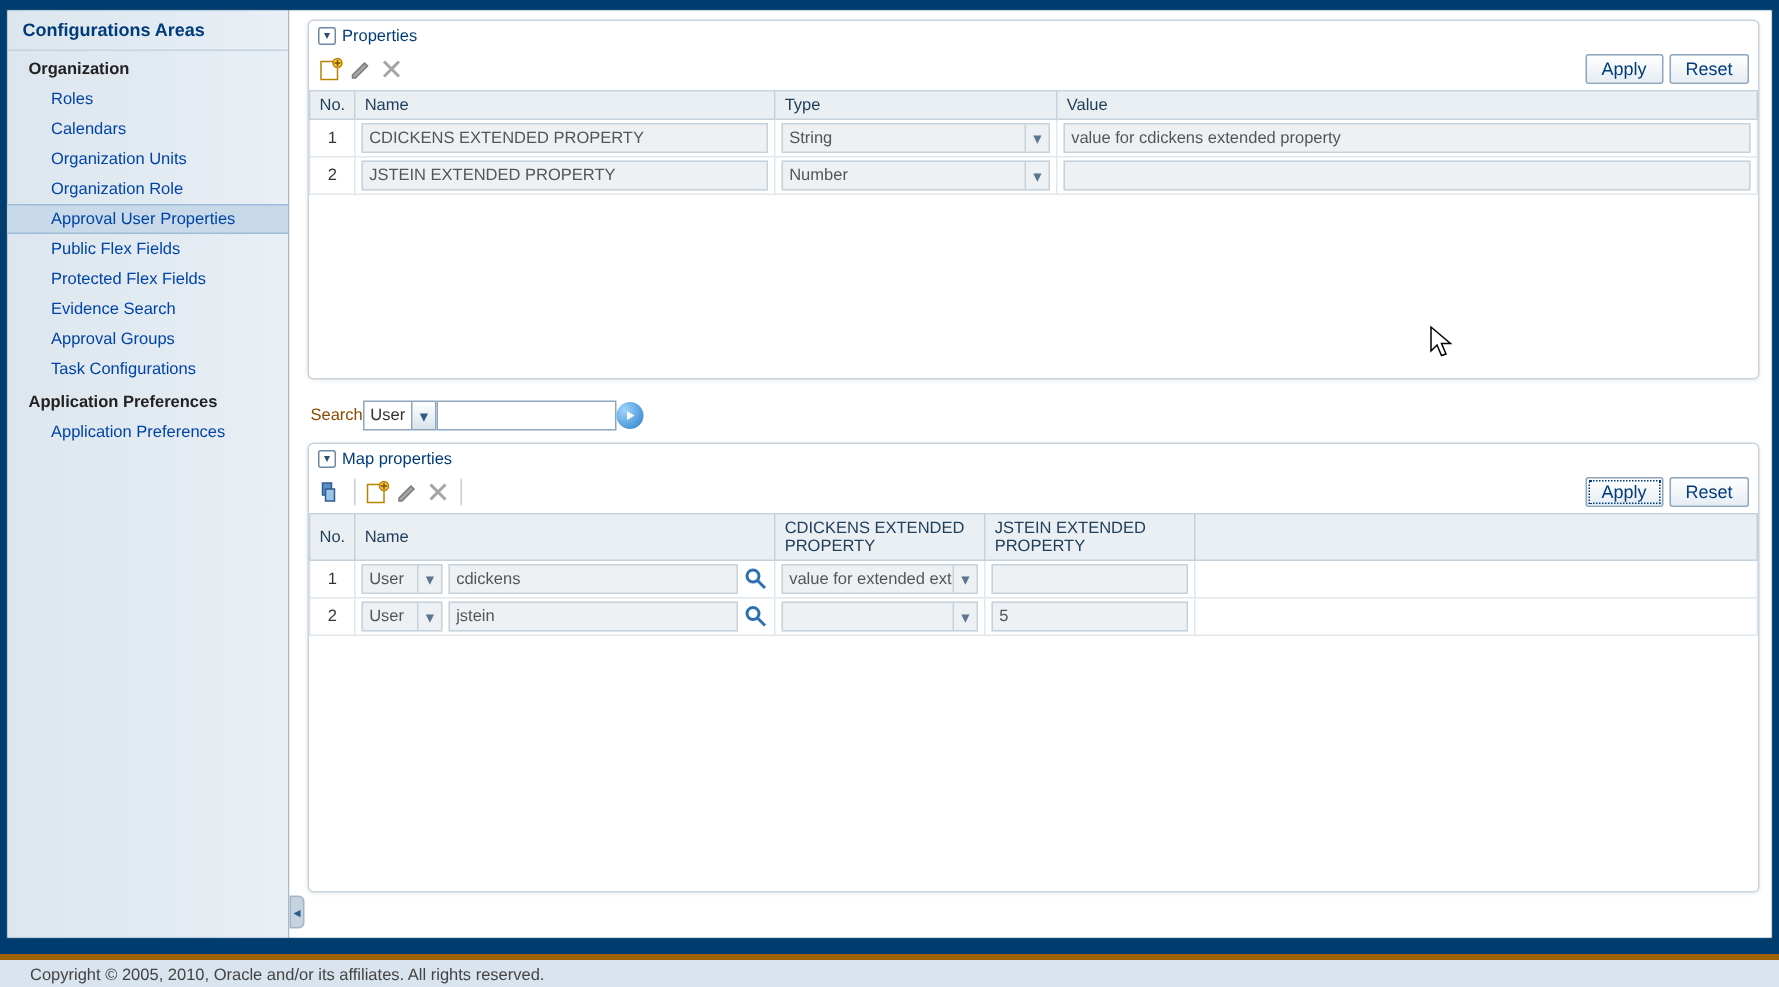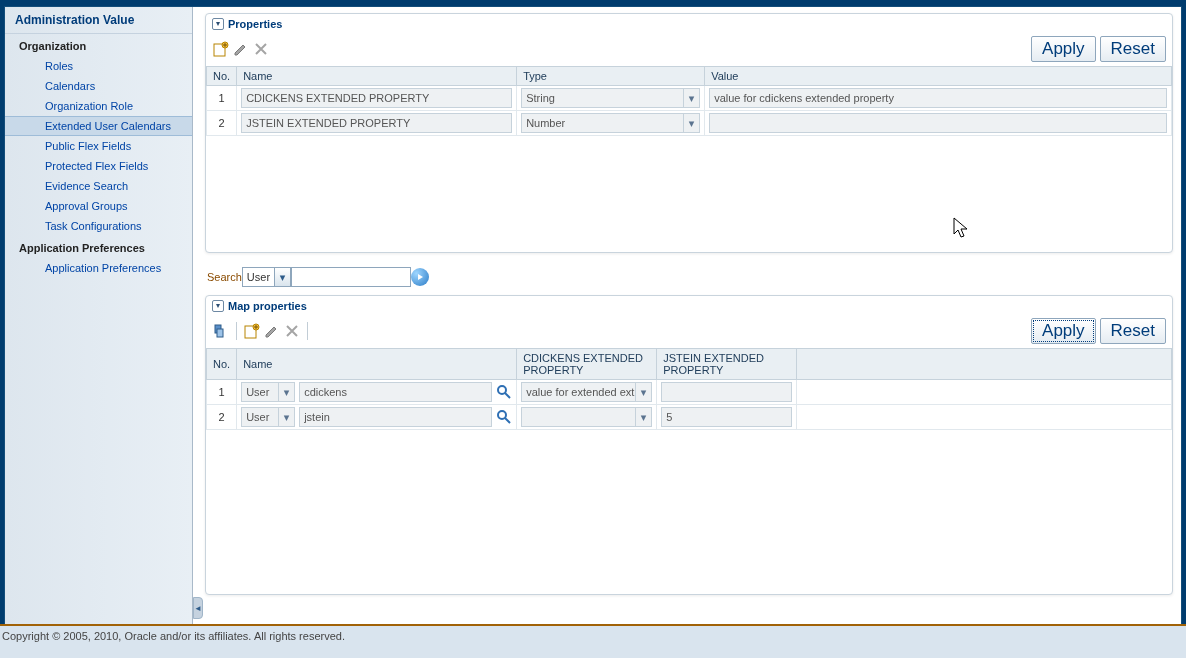--- a/index.html
+++ b/index.html
@@ -1,31 +1,31 @@
 <!DOCTYPE html>
 <html><head>
 <meta charset="utf-8">
 <style>
 *{box-sizing:border-box;margin:0;padding:0;}
 body{font-family:Tahoma,Arial,sans-serif;font-size:11px;color:#333;background:#003c6e;overflow:hidden;width:1186px;height:658px;}
 .app-frame{position:absolute;top:6px;left:4px;right:4px;bottom:32px;background:#fff;border:1px solid #134d7a;display:flex;}
 .sidebar{width:188px;background:linear-gradient(to right,#dde6ee,#e8eff5);border-right:1px solid #a9b9c9;padding:0;}
 .sidebar-title{font-weight:bold;color:#003c7a;font-size:12px;padding:6px 10px 6px 10px;border-bottom:1px solid #c5d2df;}
 .side-cat{font-weight:bold;color:#222;padding:6px 22px 4px 14px;}
-.side-link{color:#0044a6;padding:4px 8px 4px 40px;cursor:pointer;}
+.side-link{color:#0044a6;padding:4px 8px 4px 29px;cursor:pointer;}
 .side-link.active{background:#c8d9e9;border:1px solid #9ebcd8;border-left:none;border-right:none;padding-top:3px;padding-bottom:3px;}
 .main{flex:1;padding:6px 8px 8px 12px;background:#fff;overflow:hidden;}
 .panel{border:1px solid #c9d4dd;border-radius:4px;background:#fff;box-shadow:0 1px 3px rgba(0,0,0,0.08);margin-bottom:10px;}
 .panel-head{display:flex;align-items:center;gap:4px;padding:4px 6px 2px 6px;}
 .disclosure{width:12px;height:12px;display:inline-block;border:1px solid #6d88a3;border-radius:2px;font-size:8px;line-height:10px;text-align:center;color:#2c4e73;background:#fff;}
-.panel-title{font-weight:bold;color:#003c7a;font-size:11px;text-align:center;}
+.panel-title{font-weight:normal;color:#003c7a;font-size:11px;text-align:center;}
 .toolbar{display:flex;align-items:center;gap:2px;padding:4px 6px;}
 .tool-icon{width:18px;height:18px;display:inline-flex;align-items:center;justify-content:center;cursor:pointer;}
 .tool-icon svg{width:16px;height:16px;}
-.btn{background:linear-gradient(to bottom,#fff,#e5ecf2);border:1px solid #8ea6bc;border-radius:2px;padding:2px 10px;font-size:17px;color:#003c7a;cursor:pointer;}
+.btn{background:linear-gradient(to bottom,#fff,#e5ecf2);border:1px solid #8ea6bc;border-radius:2px;padding:2px 10px;font-size:12px;color:#003c7a;cursor:pointer;}
 .btn.dotted{outline:1px dotted #003c7a;outline-offset:-3px;}
 .top-actions{margin-left:auto;display:flex;gap:4px;}
 .grid{width:100%;border-collapse:collapse;}
 .grid th{background:#e9eff3;border:1px solid #c6d2db;text-align:left;font-weight:normal;color:#213e5b;padding:3px 6px;font-size:11px;}
 .grid td{border:1px solid #e1e8ed;padding:2px 4px;}
 .grid td.no{text-align:center;color:#333;width:28px;}
 .ro-input{width:100%;background:#eef1f3;border:1px solid #c6d2db;padding:2px 4px;color:#555;height:20px;display:flex;align-items:center;font-size:11px;}
 .ro-select{display:flex;align-items:center;justify-content:space-between;background:#eef1f3;border:1px solid #c6d2db;height:20px;padding:0 0 0 4px;color:#555;font-size:11px;}
 .sel-arrow{width:16px;height:18px;border-left:1px solid #c6d2db;display:flex;align-items:center;justify-content:center;color:#5b7490;}
 .search-row{display:flex;align-items:center;gap:0;padding:4px 0 8px 2px;}
@@ -33,36 +33,37 @@
 .search-sel{display:flex;align-items:center;border:1px solid #8ea6bc;background:#fff;height:20px;}
 .search-sel .txt{padding:0 4px;}
 .search-sel .arr{width:16px;height:18px;background:linear-gradient(to bottom,#fff,#d9e4ed);border-left:1px solid #8ea6bc;display:flex;align-items:center;justify-content:center;color:#2e5c8a;}
 .search-input{width:120px;height:20px;border:1px solid #8ea6bc;background:#fff;padding:0 4px;font-size:11px;}
 .go-ball{width:18px;height:18px;border-radius:50%;background:radial-gradient(circle at 30% 30%,#9ed6ff,#2b7cc7);display:flex;align-items:center;justify-content:center;cursor:pointer;}
 .go-ball:after{content:"";width:0;height:0;border-left:5px solid #fff;border-top:3px solid transparent;border-bottom:3px solid transparent;margin-left:1px;}
 .sep{width:1px;height:18px;background:#c2cdd6;margin:0 4px;}
 .panel .body-table{height:150px;overflow:hidden;}
 .panel.map .body-table{height:205px;}
 .cursor{position:absolute;left:953px;top:217px;width:18px;height:24px;pointer-events:none;z-index:10;}
-.footer{position:absolute;left:0;bottom:0;right:0;height:34px;background:#d9e4ee;border-top:2px solid #a16207;padding:4px 2px;color:#444;font-size:11px;}
+.footer{position:absolute;left:0;bottom:0;right:0;height:22px;background:#d9e4ee;border-top:4px solid #a16207;padding:4px 20px;color:#444;font-size:11px;}
 .mag{width:16px;height:16px;cursor:pointer;display:inline-flex;}
 .collapse-handle{position:absolute;left:188px;top:590px;width:10px;height:22px;background:#c5d2df;border:1px solid #a0b5c8;border-radius:0 4px 4px 0;cursor:pointer;display:flex;align-items:center;justify-content:center;font-size:8px;color:#2e5c8a;}
 </style>
 </head>
 <body>
 
 <div class="app-frame">
   <div class="sidebar">
-    <div class="sidebar-title">Administration Value</div>
+    <div class="sidebar-title">Configurations Areas</div>
     <div id="sidebar-content">
         <div class="side-cat">Organization</div>
         <div class="side-link">Roles</div>
         <div class="side-link">Calendars</div>
+        <div class="side-link">Organization Units</div>
         <div class="side-link">Organization Role</div>
-        <div class="side-link active">Extended User Calendars</div>
+        <div class="side-link active">Approval User Properties</div>
         <div class="side-link">Public Flex Fields</div>
         <div class="side-link">Protected Flex Fields</div>
         <div class="side-link">Evidence Search</div>
         <div class="side-link">Approval Groups</div>
         <div class="side-link">Task Configurations</div>
         <div class="side-cat">Application Preferences</div>
         <div class="side-link">Application Preferences</div>
       </div>
   </div>
 

